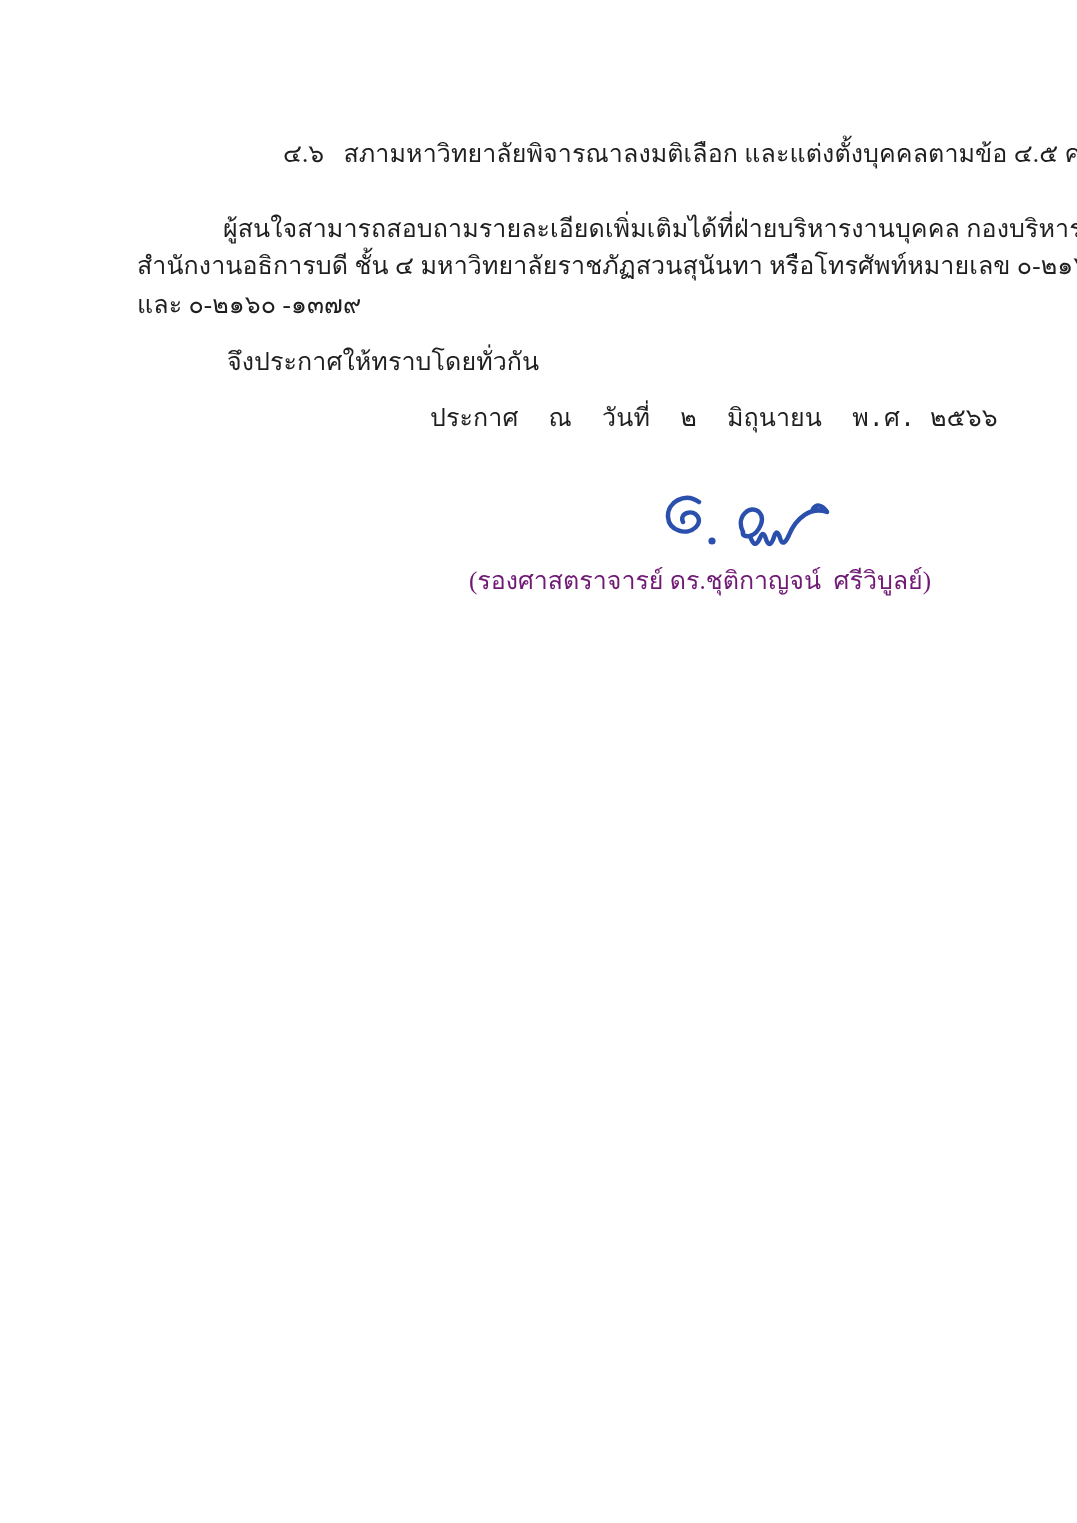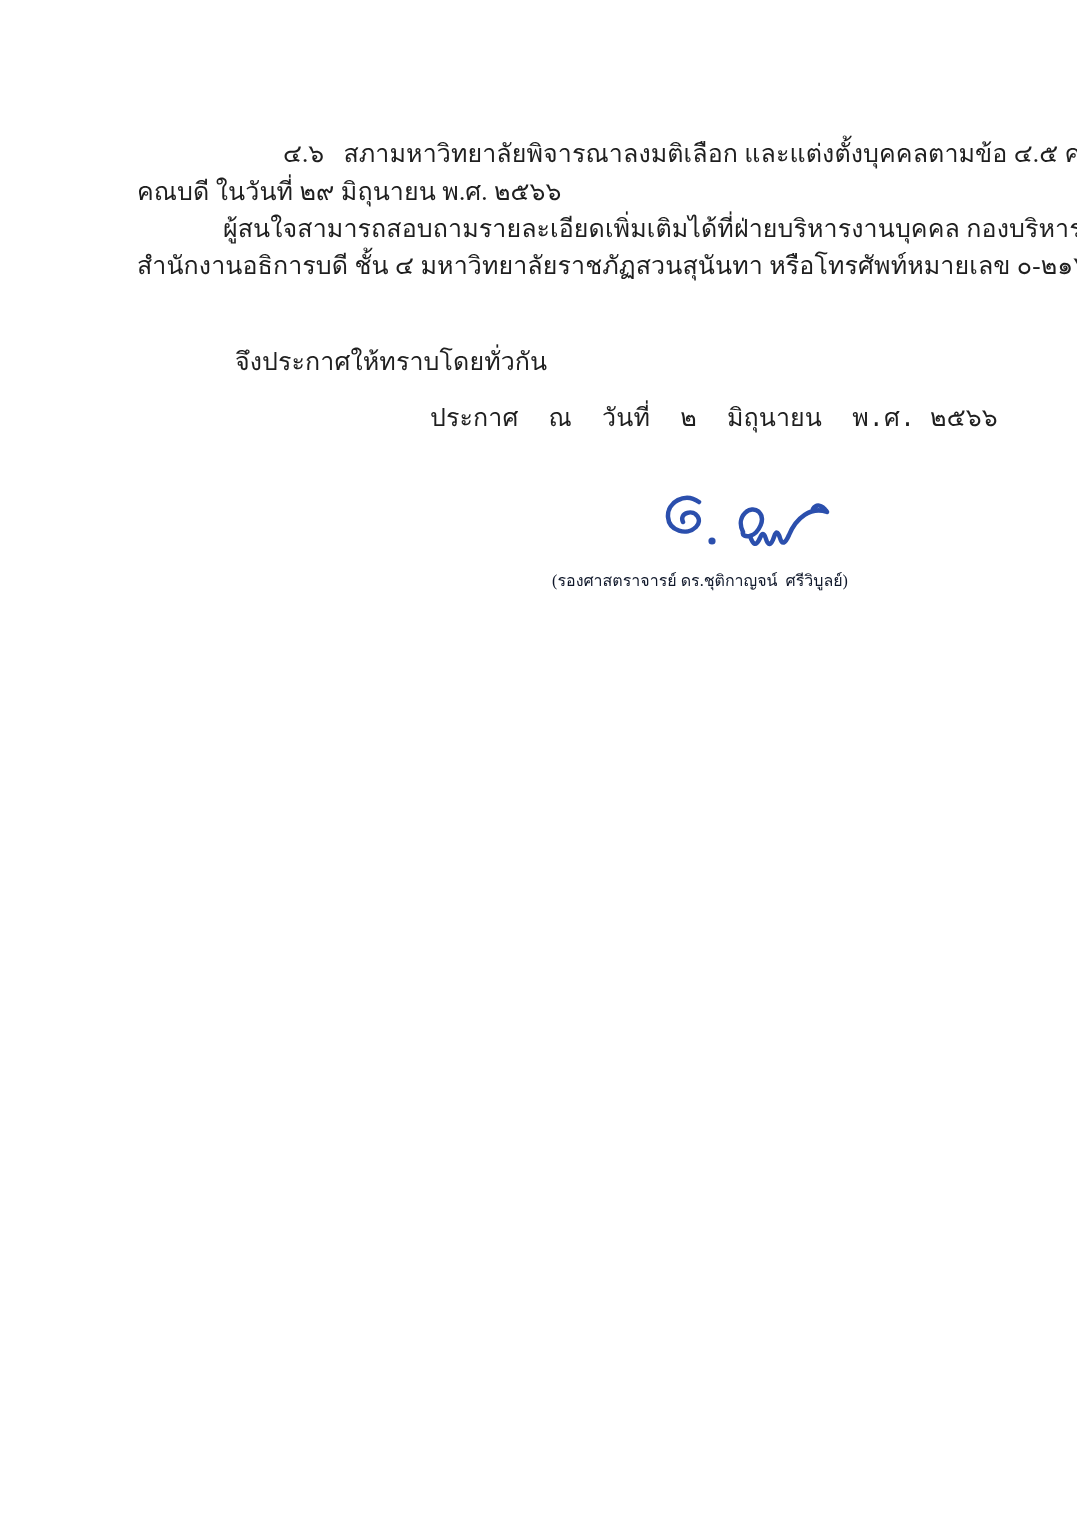--- a/index.html
+++ b/index.html
@@ -23,23 +23,23 @@
     white-space: pre;
     letter-spacing: 0.1px;
   }
   .centered-block {
     position: absolute;
     left: 420px;
     width: 560px;
     text-align: center;
   }
   .centered-block .cline {
-    font-size: 16px;
+    font-size: 25px;
     line-height: 37px;
-    color: #0f172a;
+    color: #701a75;
     white-space: pre;
   }
   .signature-wrap {
     position: absolute;
     left: 655px;
     top: 488px;
     width: 185px;
     height: 72px;
   }
   .signature-wrap svg {
@@ -48,28 +48,28 @@
     display: block;
   }
 </style>
 </head>
 <body>
 
 <div class="page">
 
   <div class="line" style="left:283px; top:138px;">๔.๖   สภามหาวิทยาลัยพิจารณาลงมติเลือก และแต่งตั้งบุคคลตามข้อ ๔.๕ คนหนึ่งเป็น</div>
 
-  <div class="line" style="left:137px; top:176px;">คณบดี ในวันที่ ๒๙ มิถุนายน พ.ศ. ๒๕๖๖</div>
 
   <div class="line" style="left:223px; top:213px;">ผู้สนใจสามารถสอบถามรายละเอียดเพิ่มเติมได้ที่ฝ่ายบริหารงานบุคคล กองบริหารงานบุคคล</div>
 
   <div class="line" style="left:137px; top:250px;">สำนักงานอธิการบดี ชั้น ๔ มหาวิทยาลัยราชภัฏสวนสุนันทา หรือโทรศัพท์หมายเลข ๐-๒๑๖๐-๑๒๕๒</div>
 
+  <div class="line" style="left:137px; top:289px;">และ ๐-๒๑๖๐ -๑๓๗๙</div>
 
-  <div class="line" style="left:235px; top:346px;">จึงประกาศให้ทราบโดยทั่วกัน</div>
+  <div class="line" style="left:227px; top:346px;">จึงประกาศให้ทราบโดยทั่วกัน</div>
 
   <div class="line" style="left:430px; top:404px;font-family:Liberation Mono, monospace;">ประกาศ  ณ  วันที่  ๒  มิถุนายน  พ.ศ. ๒๕๖๖</div>
 
   <div class="signature-wrap">
     <svg viewBox="0 0 185 72" fill="none" stroke-linecap="round" stroke-linejoin="round">
       <path stroke-width="4.5" d="M44,14 C30,4 12,14 13,29 C14,43 32,48 41,39 C48,32 41,22 32,25 C28,26 26,30 28,34" stroke="#2b4fad"></path>
       <circle cx="57" cy="53" r="3.6" fill="#2b4fad"></circle>
       <path stroke-width="4.5" d="M88,44 C80,28 96,16 104,24 C111,31 104,45 95,48 C90,49 87,47 88,44 M95,48 C98,57 101,59 105,50 C107,45 109,44 111,51 C113,58 116,58 119,49 C121,43 123,43 125,50 C127,57 130,56 134,47 C141,30 156,18 172,24 C167,16 161,16 158,21" stroke="#2b4fad"></path>
     </svg>
   </div>

